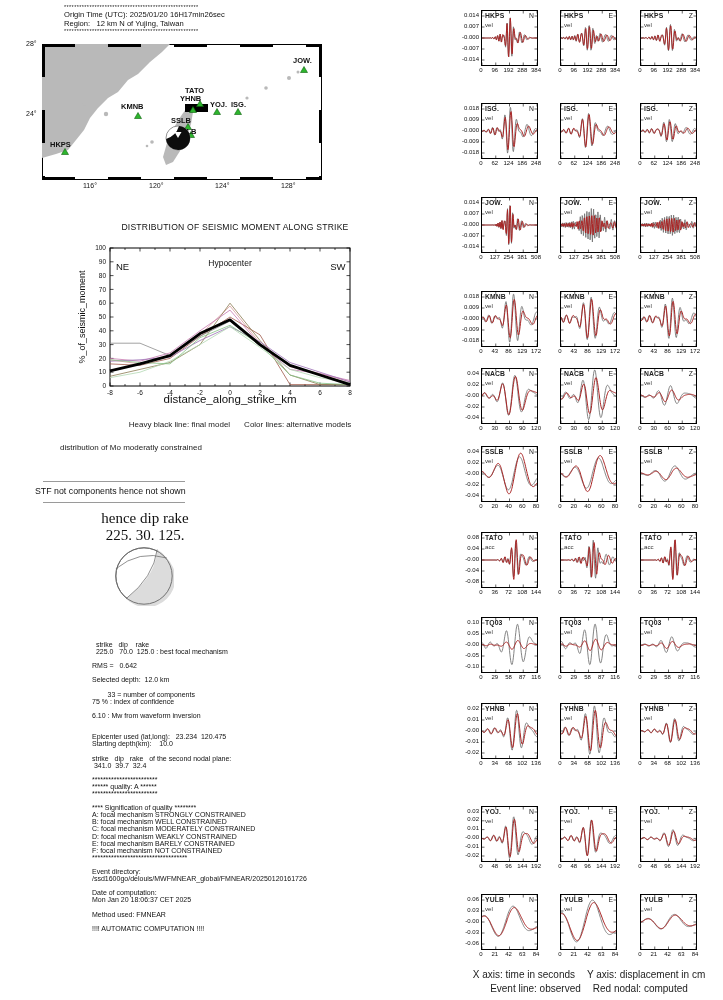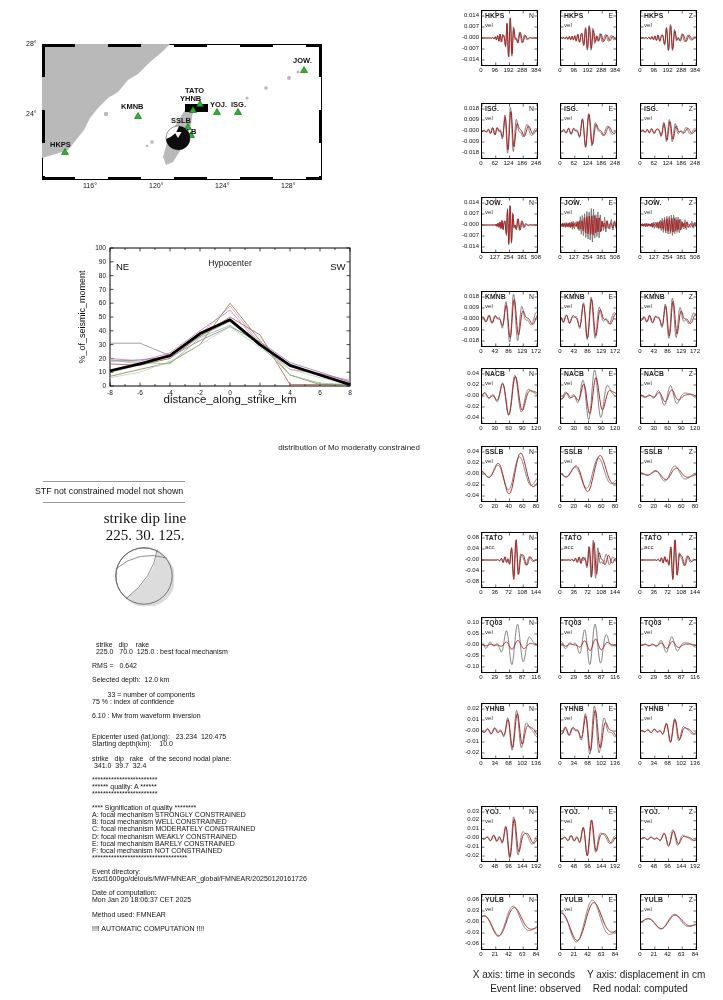--- a/index.html
+++ b/index.html
@@ -23,20 +23,26 @@
   .unit{font-size:6.2px;color:#333;}
   .compl{font-size:6.8px;color:#222;}
   .legend{font-size:10px;color:#222;}
   svg text{font-family:"Liberation Sans","DejaVu Sans",sans-serif;fill:#111;}
 </style>
 </head>
 <body>
 
 <div id="page">
 
+  <div class="abs" style="left:64px;top:4px;">
+    <div class="stars">*****************************************************</div>
+    <div class="hline">Origin Time (UTC): 2025/01/20 16H17min26sec</div>
+    <div class="hline">Region:   12 km N of Yujing, Taiwan</div>
+    <div class="stars">*****************************************************</div>
+  </div>
 
   <div class="abs" style="left:42px;top:44px;width:280px;height:136px;">
     <svg id="map-svg" width="280" height="136" viewBox="0 0 280 136">
       <rect x="0.5" y="0.5" width="279" height="135" fill="#fff" stroke="#000" stroke-width="1"></rect>
 
       <path d="M0,0 L128,0 L120,8 L108,18 L96,30 L86,36 L76,48 L66,54 L56,64 L48,74 L42,86 L34,96 L26,106 L14,110 L0,114 Z" fill="#b9b9b9"></path>
       <circle cx="64" cy="70" r="2.2" fill="#b9b9b9"></circle>
       <circle cx="42" cy="60" r="1.6" fill="#b9b9b9"></circle>
 
       <path d="M146,62 L151,68 L149,80 L144,94 L138,107 L131,118 L124,121 L121,113 L125,99 L131,85 L139,72 Z" fill="#b9b9b9"></path>
@@ -84,20 +90,21 @@
       </g>
     </svg>
     <div class="abs maplab" style="left:-16px;top:-4px;">28°</div>
     <div class="abs maplab" style="left:-16px;top:66px;">24°</div>
     <div class="abs maplab" style="left:41px;top:138px;">116°</div>
     <div class="abs maplab" style="left:107px;top:138px;">120°</div>
     <div class="abs maplab" style="left:173px;top:138px;">124°</div>
     <div class="abs maplab" style="left:239px;top:138px;">128°</div>
   </div>
 
+  <div id="chart-title" class="abs" style="left:70px;top:222px;width:330px;text-align:center;">DISTRIBUTION OF SEISMIC MOMENT ALONG STRIKE</div>
   <svg id="strike-svg" class="abs" style="left:70px;top:240px;" width="310" height="172" viewBox="0 0 310 172">
       <rect x="40" y="8" width="240" height="138" fill="none" stroke="#000" stroke-width="1"></rect>
       <line x1="40" y1="146" x2="43.5" y2="146" stroke="#000" stroke-width="0.7"></line>
       <line x1="280" y1="146" x2="276.5" y2="146" stroke="#000" stroke-width="0.7"></line>
       <text x="36" y="148.2" font-size="6.5" text-anchor="end">0</text>
       <line x1="40" y1="132.2" x2="43.5" y2="132.2" stroke="#000" stroke-width="0.7"></line>
       <line x1="280" y1="132.2" x2="276.5" y2="132.2" stroke="#000" stroke-width="0.7"></line>
       <text x="36" y="134.39999999999998" font-size="6.5" text-anchor="end">10</text>
       <line x1="40" y1="118.4" x2="43.5" y2="118.4" stroke="#000" stroke-width="0.7"></line>
       <line x1="280" y1="118.4" x2="276.5" y2="118.4" stroke="#000" stroke-width="0.7"></line>
@@ -177,27 +184,30 @@
       <polyline points="40.0,121.2 70.0,119.8 100.0,117.0 130.0,100.5 160.0,86.7 190.0,101.8 220.0,122.5 250.0,132.2 280.0,141.9" fill="none" stroke="#9a6fb5" stroke-width="0.8" stroke-linejoin="round"></polyline>
       <polyline points="40.0,137.7 70.0,132.2 100.0,121.2 130.0,104.6 160.0,86.7 190.0,107.4 220.0,129.4 250.0,137.7 280.0,143.2" fill="none" stroke="#b2d8b2" stroke-width="0.8" stroke-linejoin="round"></polyline>
       <polyline points="40.0,119.8 70.0,122.5 100.0,123.9 130.0,97.7 160.0,85.3 190.0,104.6 220.0,135.0 250.0,143.2 280.0,144.6" fill="none" stroke="#86c386" stroke-width="0.8" stroke-linejoin="round"></polyline>
       <polyline points="40.0,130.8 70.0,123.9 100.0,115.6 130.0,93.6 160.0,79.8 190.0,104.6 220.0,125.3 250.0,135.0 280.0,144.6" fill="none" stroke="#000000" stroke-width="2.8" stroke-linejoin="round"></polyline>
       <text x="46.00000000000001" y="30.08" font-size="9.5">NE</text>
       <text x="160" y="25.939999999999998" font-size="8.5" text-anchor="middle">Hypocenter</text>
       <text x="275.5" y="30.08" font-size="9.5" text-anchor="end">SW</text>
       <text x="160" y="163" font-size="11.5" text-anchor="middle">distance_along_strike_km</text>
       <text x="15" y="77" font-size="9" text-anchor="middle" transform="rotate(-90 15 77)">%_of_seismic_moment</text>
     </svg>
-  <div class="abs cap" style="left:60px;top:443px;width:360px;text-align:right;">distribution of Mo moderatly constrained</div>
+  <div class="abs cap" style="left:60px;top:420px;width:360px;text-align:center;">
+    <span>Heavy black line: final model</span><span style="display:inline-block;width:14px;"></span><span>Color lines: alternative models</span>
+  </div>
+  <div class="abs cap" style="left:60px;top:443px;width:360px;text-align:left;">distribution of Mo moderatly constrained</div>
 
   <div class="abs stf-rule" style="left:43px;top:481px;width:142px;"></div>
-  <div id="stf-text" class="abs" style="left:35px;top:486px;">STF not constrained model not shown</div>
+  <div id="stf-text" class="abs" style="left:35px;top:486px;">STF not components hence not shown</div>
   <div class="abs stf-rule" style="left:43px;top:502px;width:142px;"></div>
 
-  <div id="mech-title" class="abs" style="left:60px;top:510px;width:170px;text-align:center;">strike dip line</div>
+  <div id="mech-title" class="abs" style="left:60px;top:510px;width:170px;text-align:center;">hence dip rake</div>
   <div id="mech-vals" class="abs" style="left:60px;top:527px;width:170px;text-align:center;">225. 30.  125.</div>
   <svg class="abs" style="left:114px;top:546px;" width="60" height="60" viewBox="0 0 100 100">
     <circle cx="50" cy="50" r="47" fill="#fff" stroke="#666" stroke-width="1.5"></circle>
     <path d="M20,88 Q66,52 70,18 Q79,18.5 88,20 A47,47 0 0 1 20,88 Z" fill="#dcdcdc"></path>
     <path d="M70,18 Q79,18.5 88,20 A47,47 0 0 0 72,6 Q71.5,11 70,18 Z" fill="#dcdcdc"></path>
     <path d="M20,88 Q66,52 72,6" fill="none" stroke="#666" stroke-width="1.2"></path>
     <path d="M3,38 Q42,6 88,20" fill="none" stroke="#666" stroke-width="1.2"></path>
     <circle cx="50" cy="50" r="47" fill="none" stroke="#666" stroke-width="1.5"></circle>
   </svg>
 

